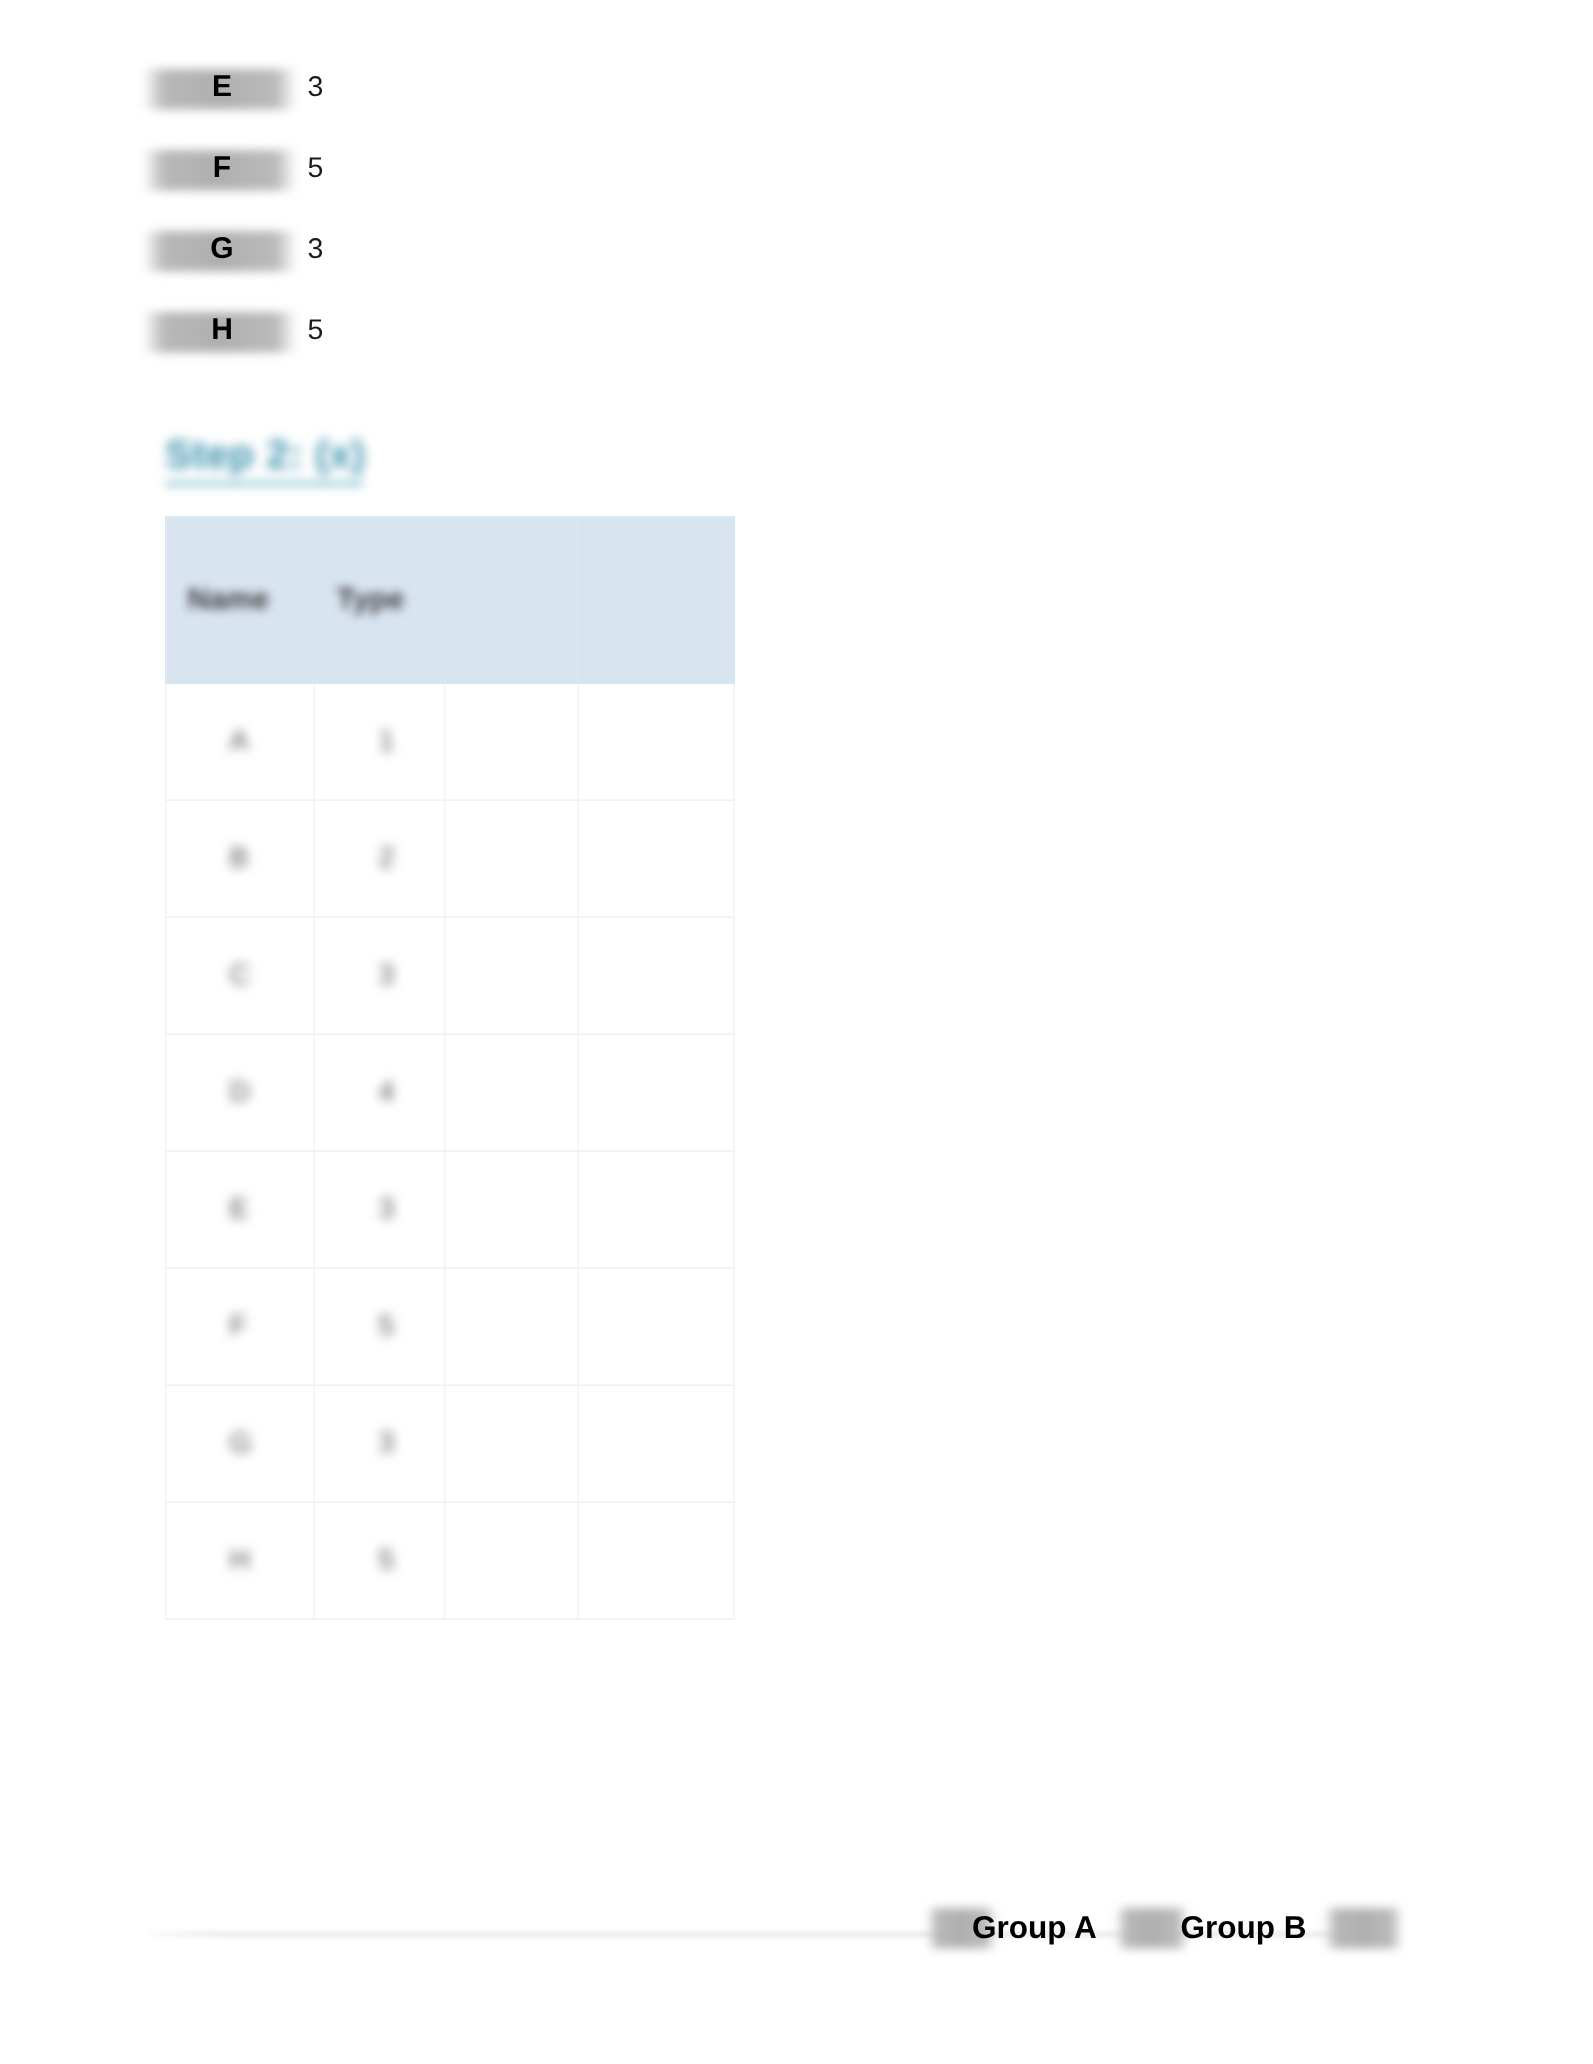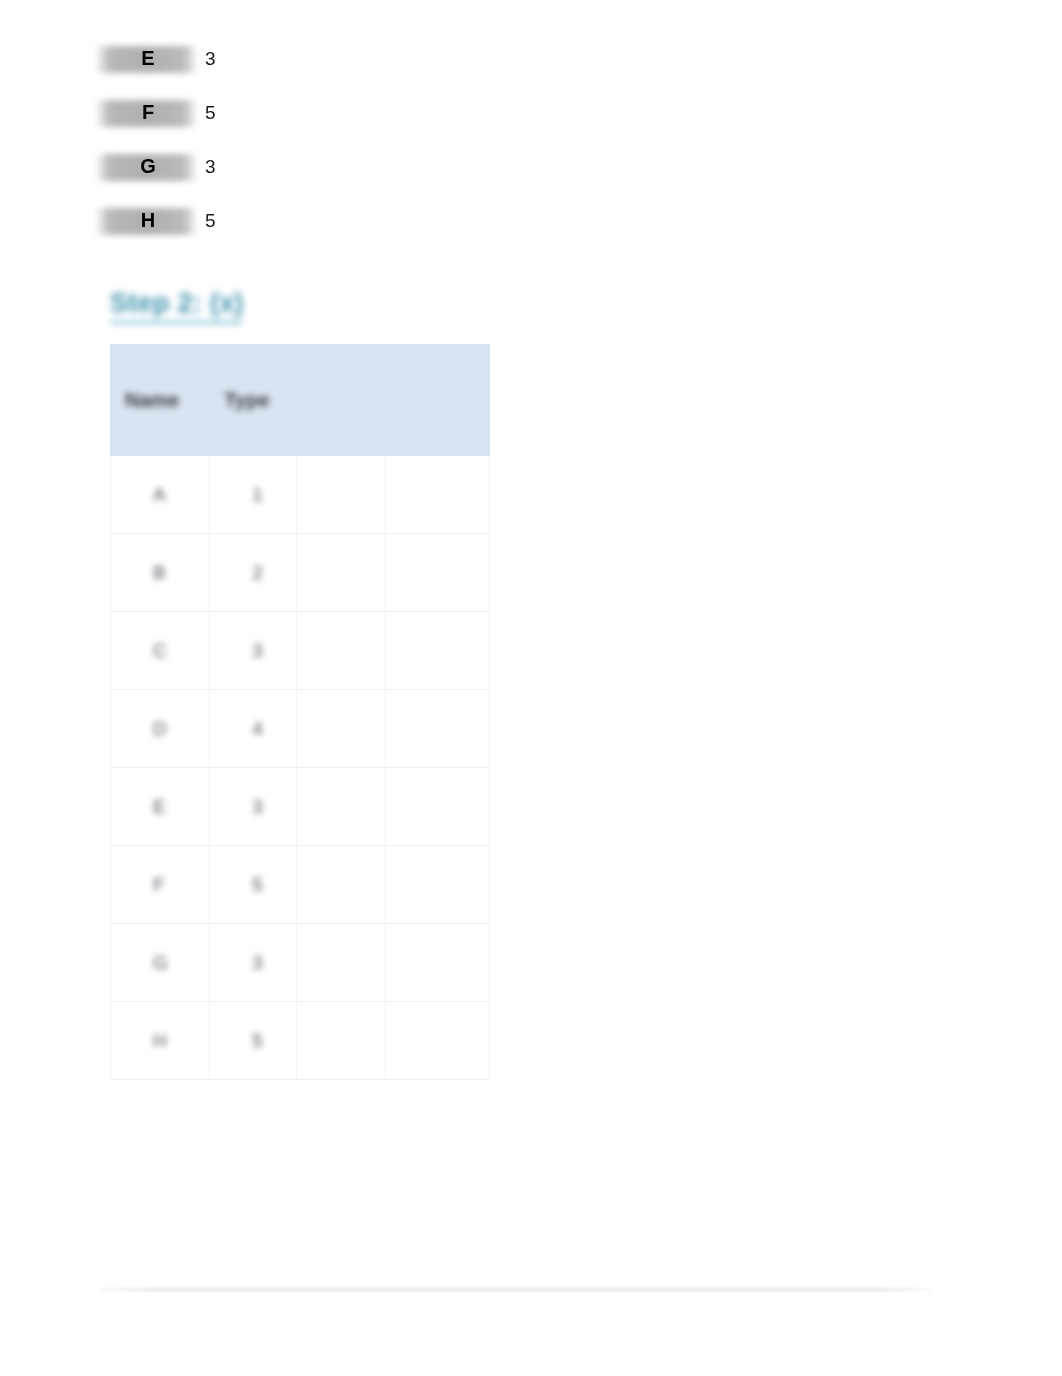--- a/index.html
+++ b/index.html
@@ -312,14 +312,21 @@
         <td><span class="cell-text">5</span></td>
         <td><span class="cell-text"></span></td>
         <td><span class="cell-text"></span></td>
       </tr>
 
     </tbody>
   </table>
 
   <div class="footer-rule"></div>
 
+  <div class="footer-bar">
+    <span class="redact footer-blur-left"></span>
+    <span class="redact footer-blur-mid"></span>
+    <span class="redact footer-blur-right"></span>
+    <span class="footer-label a">Group A</span>
+    <span class="footer-label b">Group B</span>
+  </div>
 
 </div>
 
 </body></html>

